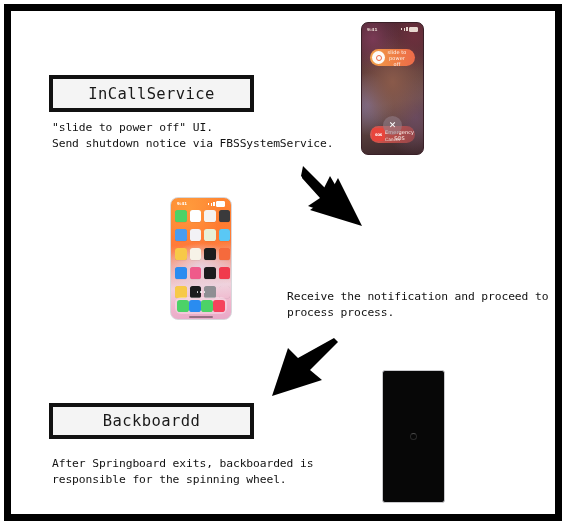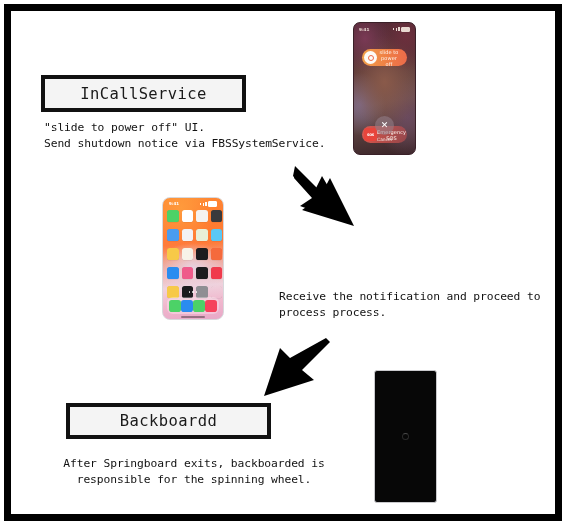--- a/index.html
+++ b/index.html
@@ -29,21 +29,21 @@
     top: 4px;
     width: 558px;
     height: 517px;
     border: 7px solid #000000;
     box-sizing: border-box;
     background: #ffffff;
   }
 
   .canvas {
     position: absolute;
-    left: 0; top: 0;
+    left: 8px; top: 0;
     width: 457px;
     height: 525px;
   }
 
   
   .node-box {
     position: absolute;
     border: 4px solid #111111;
     background: #f4f4f4;
     box-sizing: border-box;
@@ -330,24 +330,24 @@
 
     <div class="node-box" style="left:41px; top:75px; width:205px; height:37px;">
       <span class="node-title">InCallService</span>
     </div>
     <div class="node-desc" style="left:44px; top:120px; width:310px;">"slide to power off" UI.
 Send shutdown notice via FBSSystemService.</div>
 
     <div class="node-desc" style="left:279px; top:289px; width:285px;">Receive the notification and proceed to
 process process.</div>
 
-    <div class="node-box" style="left:41px; top:403px; width:205px; height:36px;margin-left:25px;">
+    <div class="node-box" style="left:41px; top:403px; width:205px; height:36px;">
       <span class="node-title">Backboardd</span>
     </div>
-    <div class="node-desc" style="left:44px; top:456px; width:300px;text-align:center;">After Springboard exits, backboarded is
+    <div class="node-desc" style="left:44px; top:456px; width:300px;">After Springboard exits, backboarded is
 responsible for the spinning wheel.</div>
 
     <svg class="arrow" style="left:292px; top:162px;" width="72" height="72" viewBox="0 0 72 72">
       <path d="M4 6 L24 26 L30 14 L58 62 L8 44 L20 36 L2 16 Z" fill="#000000"></path>
       <path d="M3 4 L30 31 L38 16 L62 64 L10 48 L24 38 L1 14 Z" fill="#000000"></path>
     </svg>
 
     <svg class="arrow" style="left:258px; top:338px;" width="78" height="66" viewBox="0 0 78 66">
       <path d="M72 4 L44 32 L56 42 L6 58 L22 10 L32 20 L68 0 Z" fill="#000000"></path>
     </svg>

